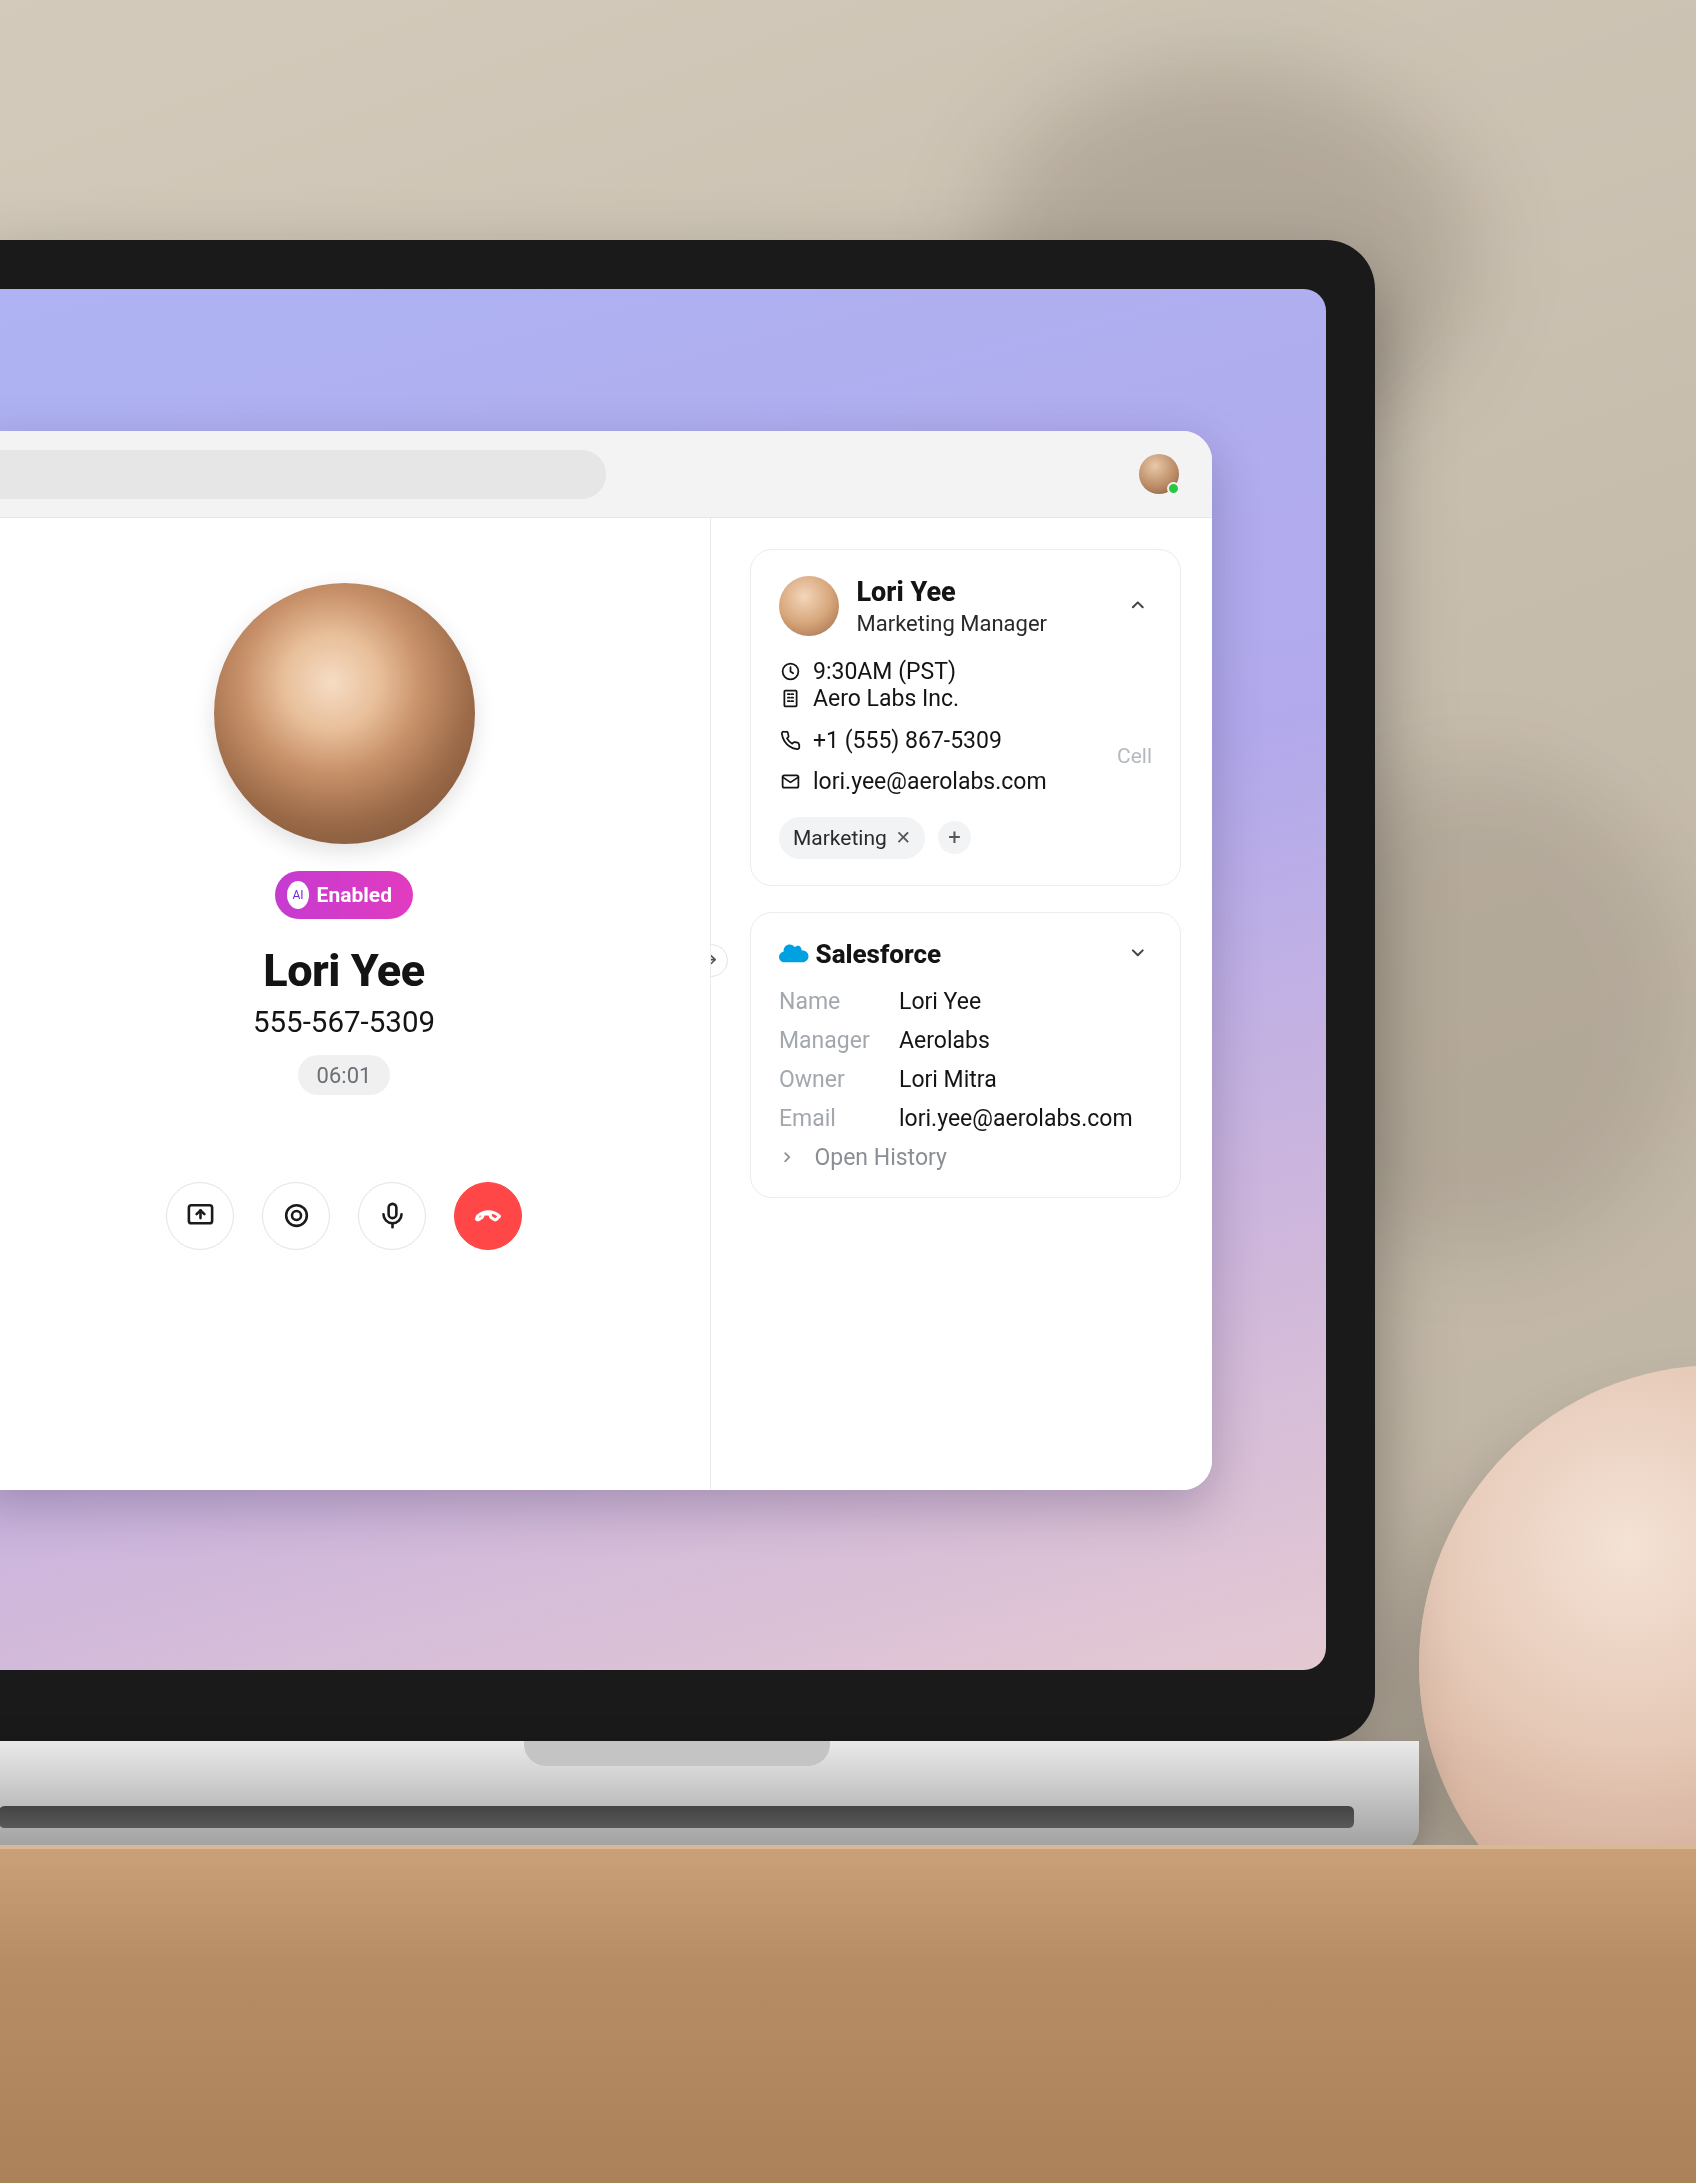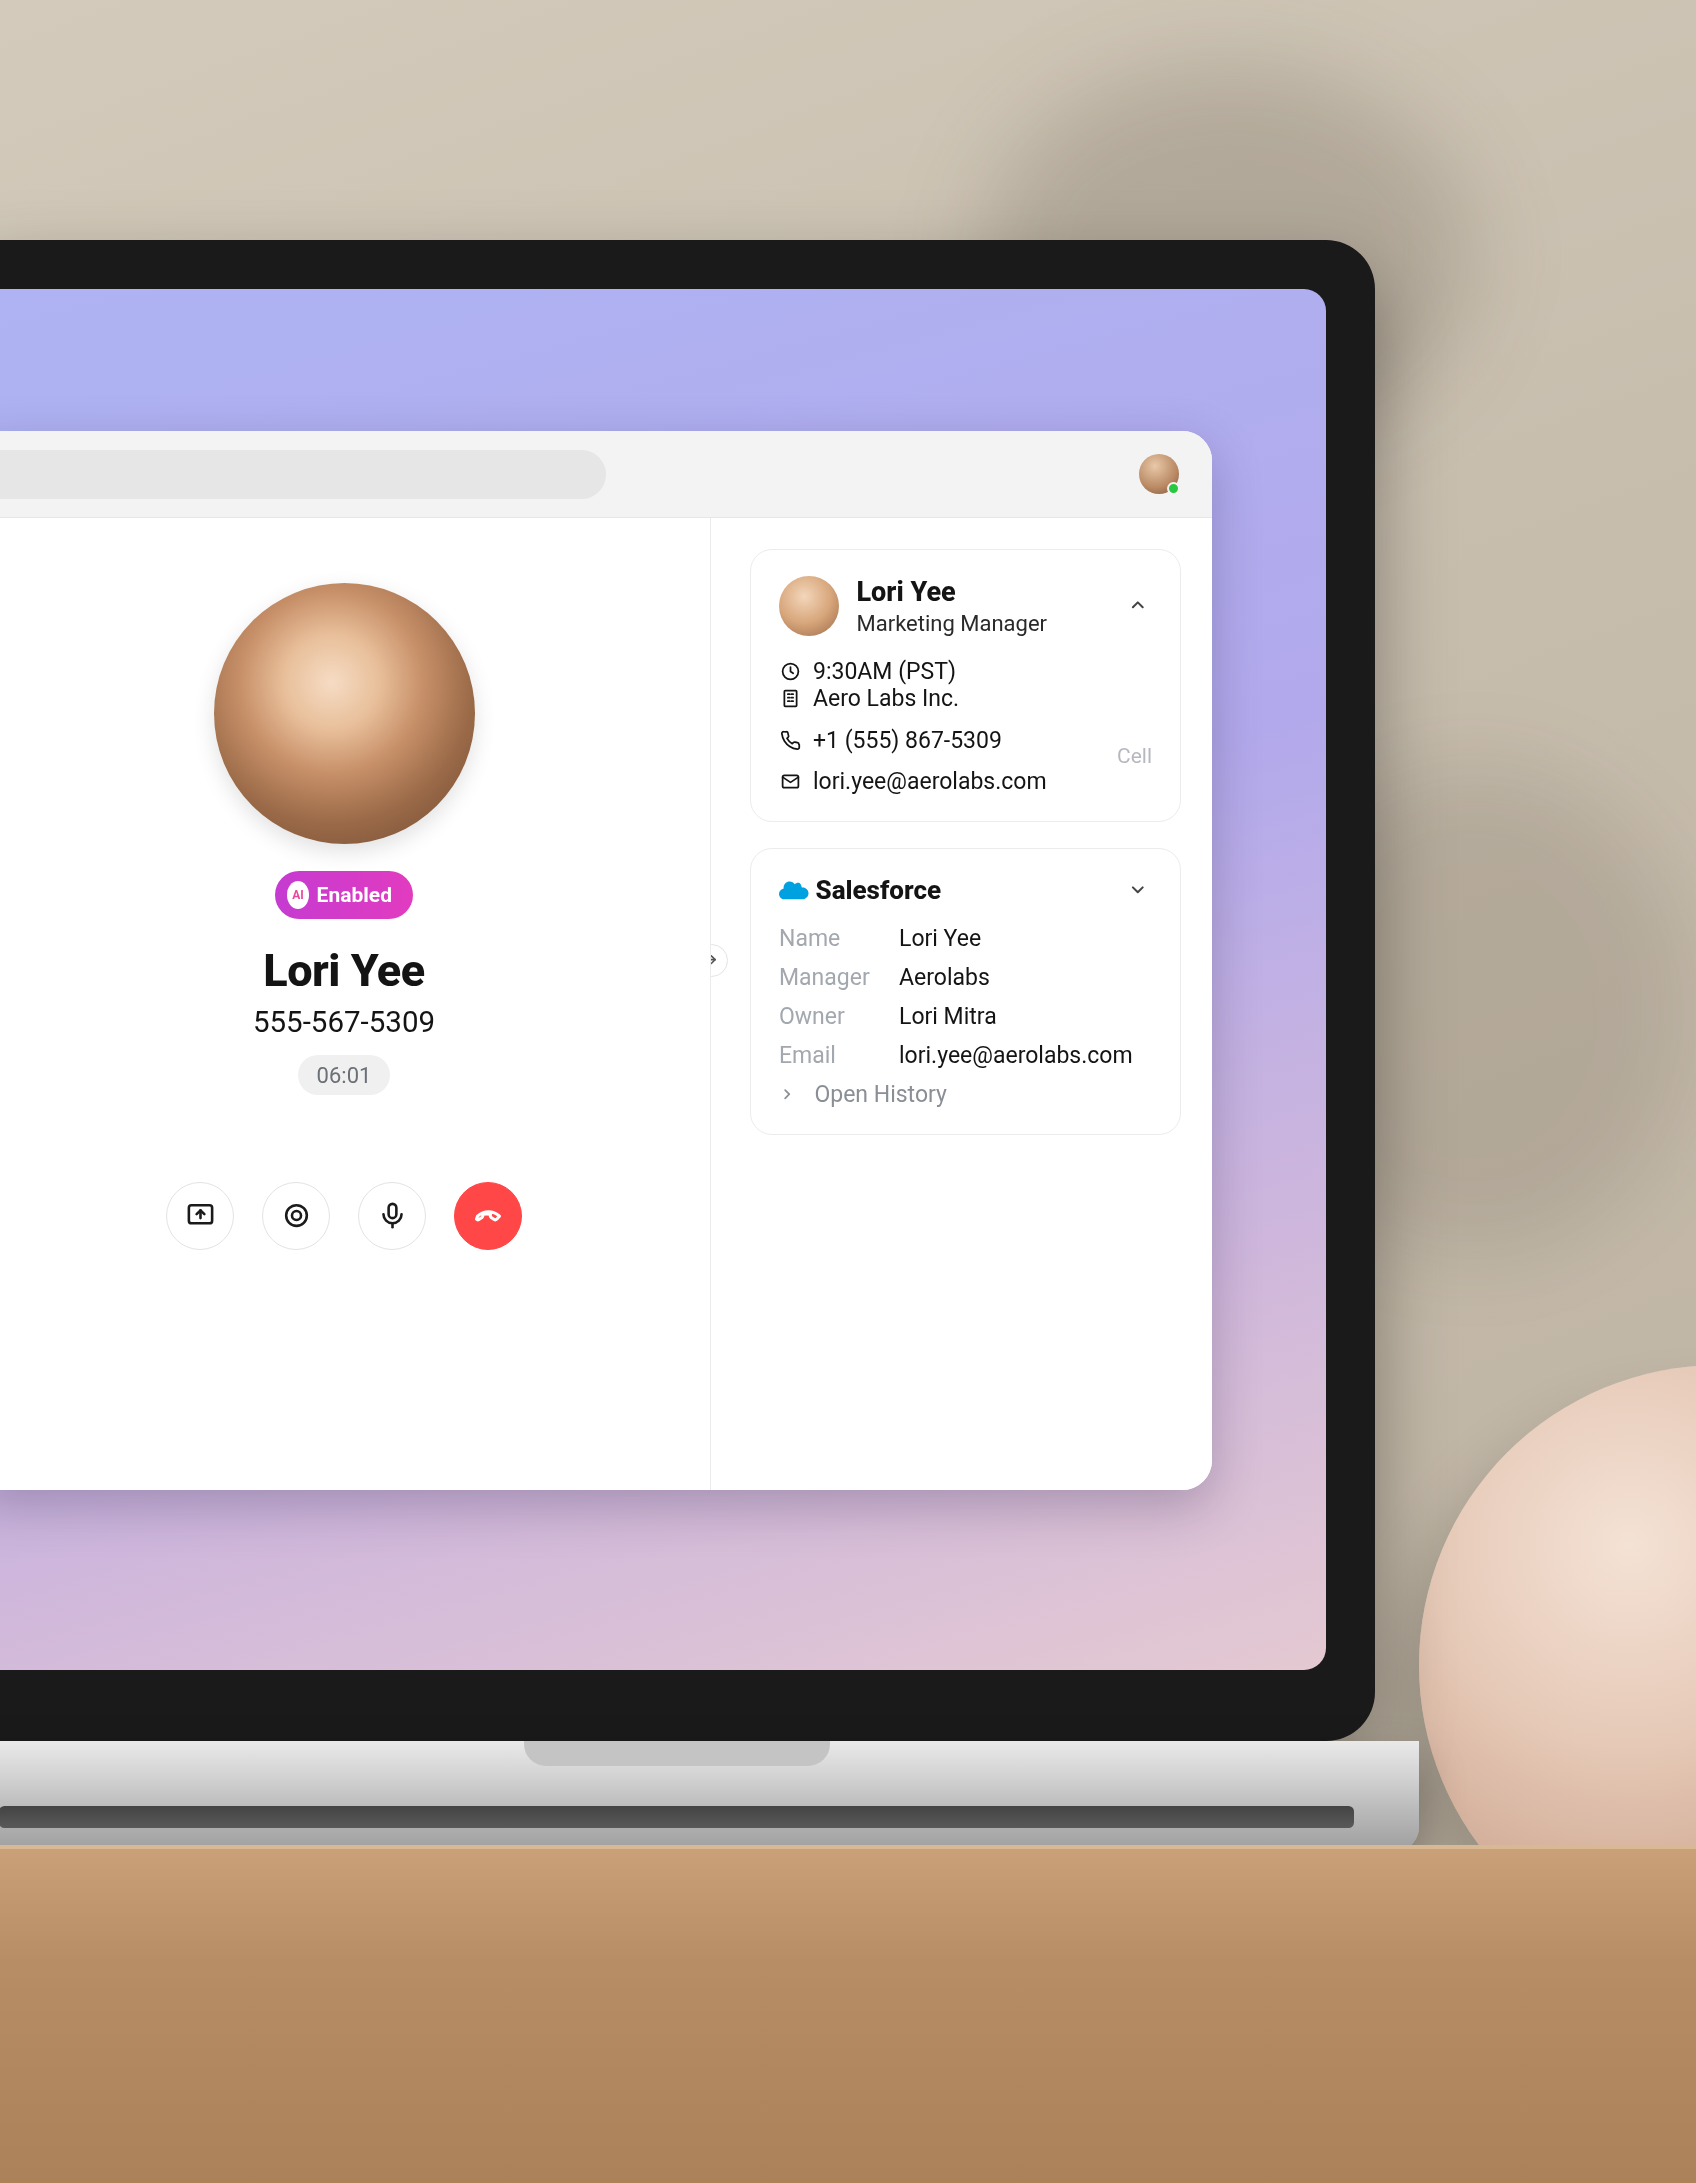--- a/index.html
+++ b/index.html
@@ -176,23 +176,23 @@
     font-weight: 700;
     font-size: 21px;
     padding: 9.8px 21px 9.8px 12px;
     border-radius: 545px;
   }
   .ai-badge .ai-circle {
     width: 22px; height: 28px;
     background: #fff;
     border-radius: 50%;
     display: flex; align-items: center; justify-content: center;
-    color: #ec4899;
+    color: #6d28d9;
     font-size: 12px;
-    font-weight: 700;
+    font-weight: 400;
   }
 
   .caller-name {
     margin-top: 25px;
     font-size: 45px;
     font-weight: 800;
     color: #141414;
     letter-spacing: -0.5px;
   }
   .caller-number {
@@ -517,20 +517,29 @@
                     <span class="row-icon">
                       <svg viewBox="0 0 24 24" fill="none" stroke="currentColor" stroke-linecap="round" stroke-linejoin="round">
                           <rect x="3" y="5" width="18" height="14" rx="2"></rect>
                           <path d="M3 7l9 6 9-6"></path>
                         </svg>
                     </span>
                     <span>lori.yee@aerolabs.com</span>
                   </div>
                 </div>
 
+                <div class="tag-row">
+                  <span class="tag-chip">
+                    <span>Marketing</span>
+                    <span class="x">✕</span>
+                  </span>
+                  <span class="add-tag">
+                    <span>+</span>
+                  </span>
+                </div>
               </div>
 
               <div class="card">
                 <div class="sf-header">
                   <span class="sf-cloud">
                     <svg viewBox="0 0 64 44" fill="currentColor">
                         <path d="M42 6c-3 0-5.7 1.2-7.7 3.1C32 5.4 27.9 3 23.2 3 15.9 3 10 8.9 10 16.2c0 .8.1 1.5.2 2.2C4.5 19.5 0 24.4 0 30.4 0 37 5.4 42 12 42h38c7.7 0 14-6 14-13.4C64 21.5 58.3 16 51.3 16c-.6 0-1.2 0-1.8.1C48.3 10.3 45.5 6 42 6z"></path>
                       </svg>
                   </span>
                   <div class="sf-title">Salesforce</div>

